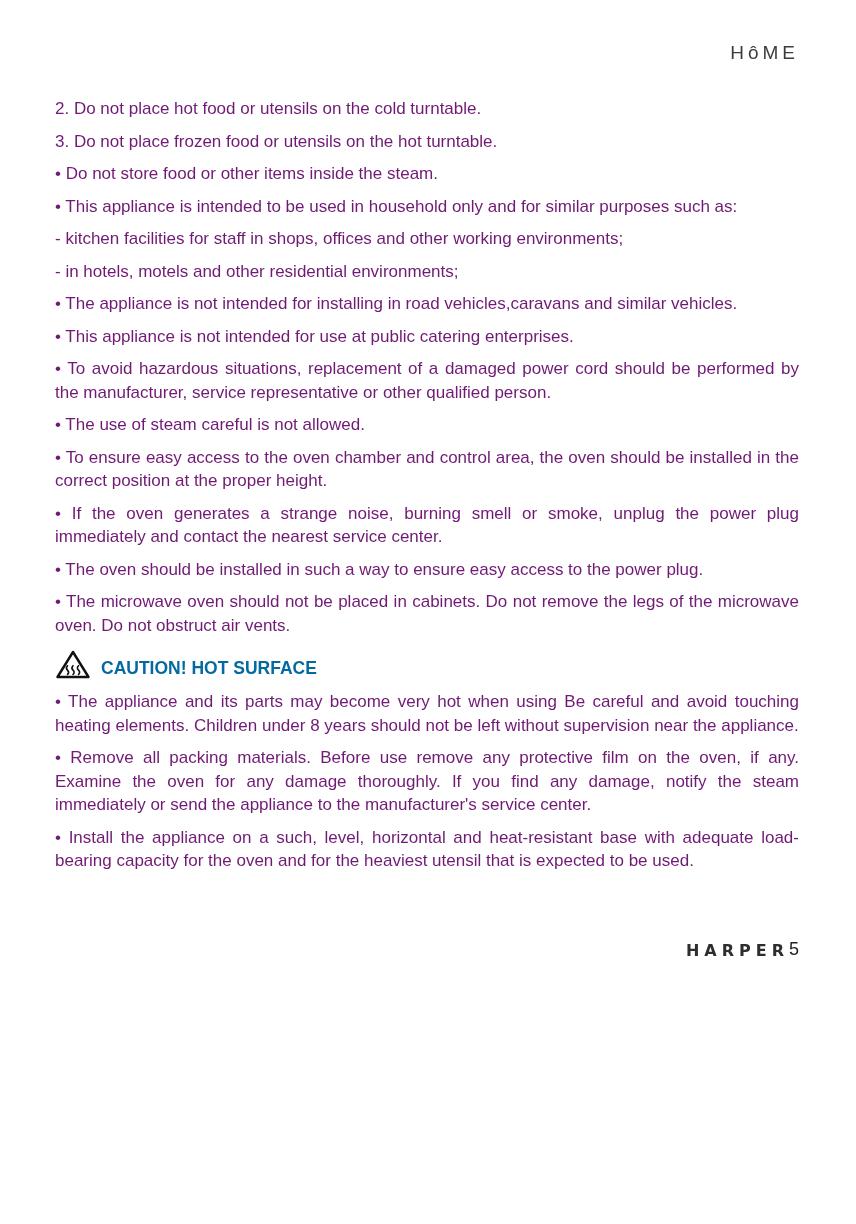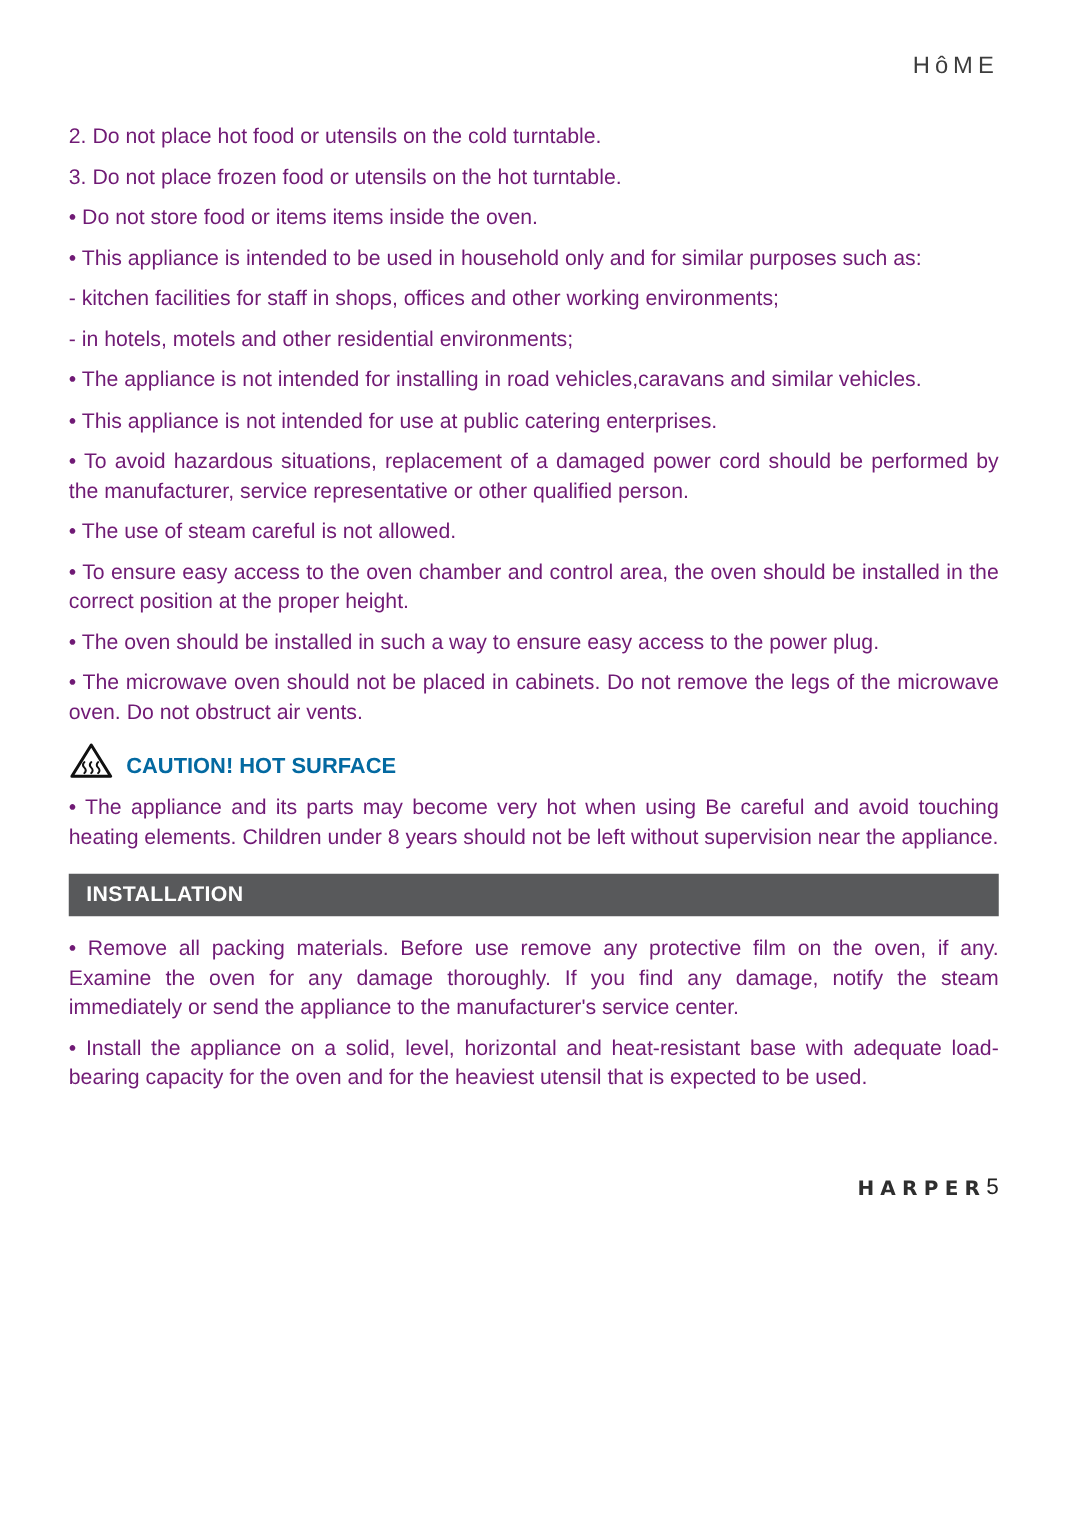--- a/index.html
+++ b/index.html
@@ -86,50 +86,48 @@
 <body>
 
 <div class="page">
 
   <div class="brand-top">HôME</div>
 
   <div class="content">
 
     <p class="para">2. Do not place hot food or utensils on the cold turntable.</p>
     <p class="para">3. Do not place frozen food or utensils on the hot turntable.</p>
-    <p class="para">• Do not store food or items items inside the oven.</p>
+    <p class="para">• Do not store food or other items inside the steam.</p>
     <p class="para">• This appliance is intended to be used in household only and for similar purposes such as:</p>
     <p class="para">- kitchen facilities for staff in shops, offices and other working environments;</p>
     <p class="para">- in hotels, motels and other residential environments;</p>
     <p class="para">• The appliance is not intended for installing in road vehicles,caravans and similar vehicles.</p>
     <p class="para">• This appliance is not intended for use at public catering enterprises.</p>
     <p class="para">• To avoid hazardous situations, replacement of a damaged power cord should be performed by the manufacturer, service representative or other qualified person.</p>
     <p class="para">• The use of steam careful is not allowed.</p>
     <p class="para">• To ensure easy access to the oven chamber and control area, the oven should be installed in the correct position at the proper height.</p>
+    <p class="para">• If the oven generates a strange noise, burning smell or smoke, unplug the power plug immediately and contact the nearest service center.</p>
     <p class="para">• The oven should be installed in such a way to ensure easy access to the power plug.</p>
     <p class="para">• The microwave oven should not be placed in cabinets. Do not remove the legs of the microwave oven. Do not obstruct air vents.</p>
 
     <div class="caution-row">
       <svg class="caution-icon" width="36" height="31" viewBox="0 0 36 31" aria-hidden="true">
         <path d="M18 3 L33.5 28 H2.5 Z" fill="none" stroke="#111111" stroke-width="2.4" stroke-linejoin="round"></path>
         <path d="M12.5 25.5 q2.2 -2.2 0 -4.4 q-2.2 -2.2 0 -4.4" fill="none" stroke="#111111" stroke-width="1.6" stroke-linecap="round"></path>
         <path d="M18 25.5 q2.2 -2.2 0 -4.4 q-2.2 -2.2 0 -4.4" fill="none" stroke="#111111" stroke-width="1.6" stroke-linecap="round"></path>
         <path d="M23.5 25.5 q2.2 -2.2 0 -4.4 q-2.2 -2.2 0 -4.4" fill="none" stroke="#111111" stroke-width="1.6" stroke-linecap="round"></path>
       </svg>
       <span class="caution-label">CAUTION! HOT SURFACE</span>
     </div>
 
     <p class="para">• The appliance and its parts may become very hot when using Be careful and avoid touching heating elements. Children under 8 years should not be left without supervision near the appliance.</p>
 
-    <div class="section-bar">
-      <span>INSTALLATION</span>
-    </div>
 
     <p class="para">• Remove all packing materials. Before use remove any protective film on the oven, if any. Examine the oven for any damage thoroughly. If you find any damage, notify the steam immediately or send the appliance to the manufacturer's service center.</p>
-    <p class="para">• Install the appliance on a solid, level, horizontal and heat-resistant base with adequate load-bearing capacity for the oven and for the heaviest utensil that is expected to be used.</p>
+    <p class="para">• Install the appliance on a such, level, horizontal and heat-resistant base with adequate load-bearing capacity for the oven and for the heaviest utensil that is expected to be used.</p>
 
   </div>
 
   <div class="footer">
     <div class="brand-bottom">HARPER</div>
     <div class="page-num">5</div>
   </div>
 
 </div>
 

